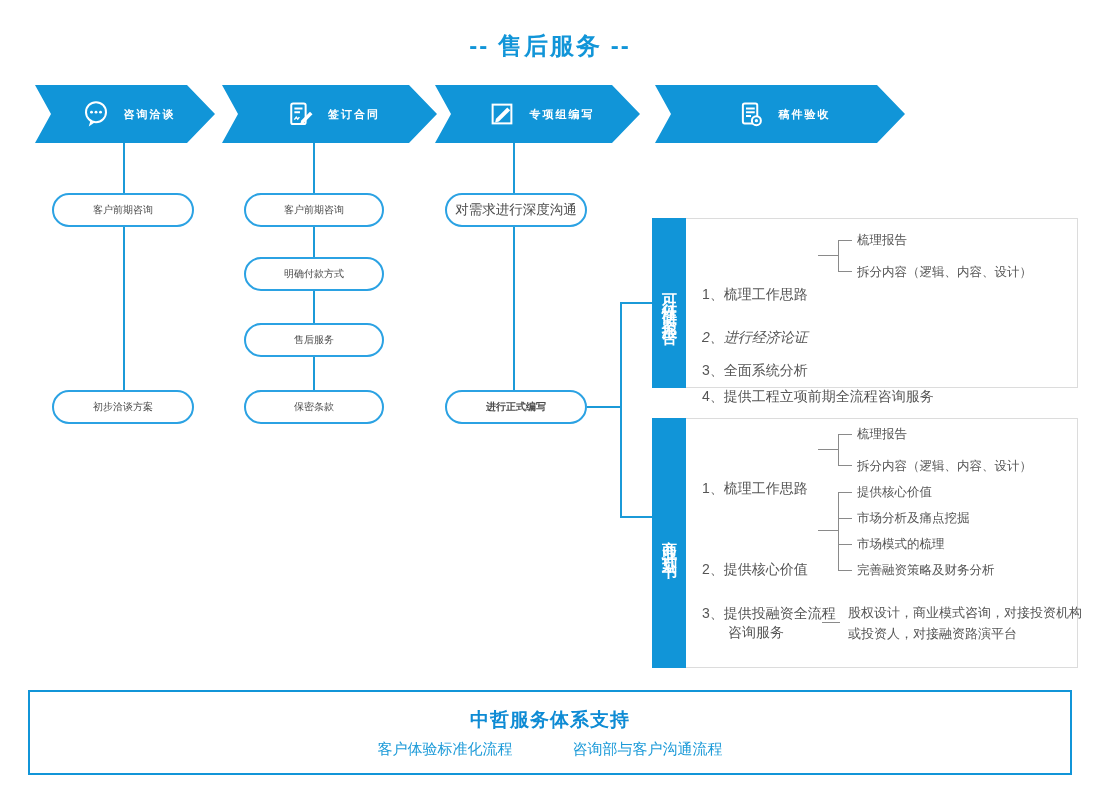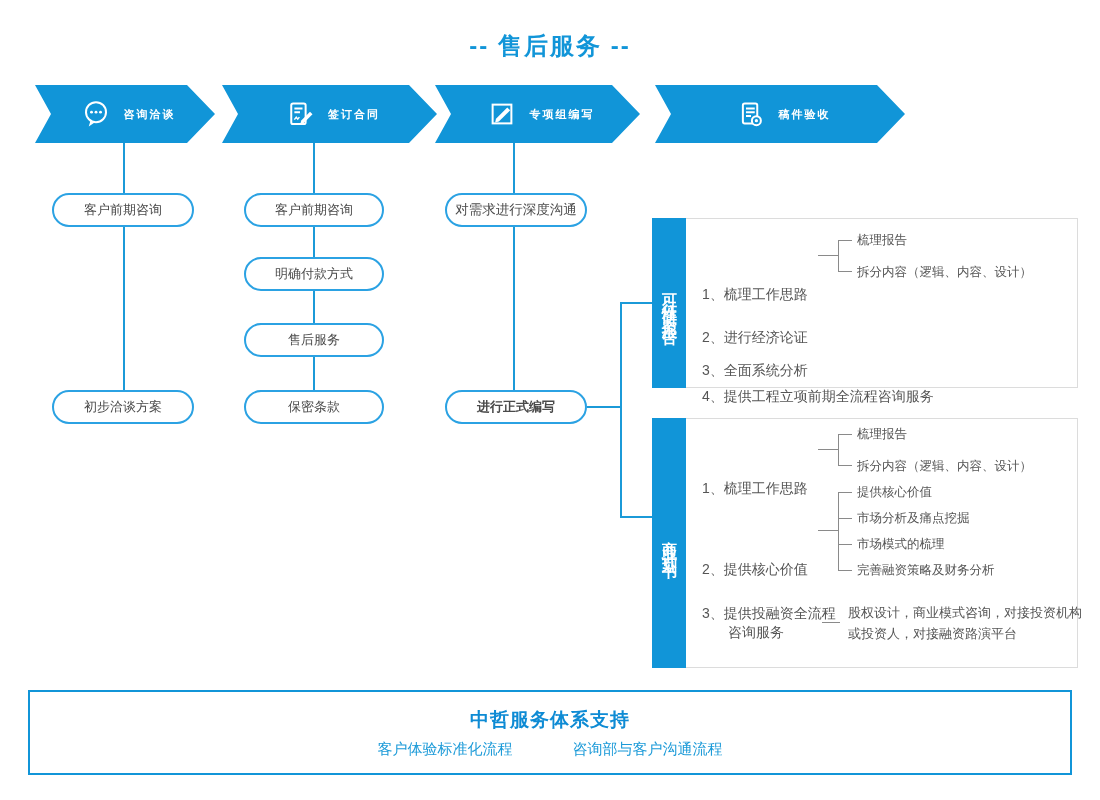--- a/index.html
+++ b/index.html
@@ -18,21 +18,21 @@
     display:flex;align-items:center;justify-content:center;gap:13px;
     clip-path:polygon(0 0,calc(100% - 28px) 0,100% 50%,calc(100% - 28px) 100%,0 100%,16px 50%);
     padding-left:6px;box-sizing:border-box;
   }
   .banner .blabel{font-size:11px;font-weight:bold;letter-spacing:2px;font-family:Liberation Serif, serif;}
   .banner svg{display:block;}
   .stem{width:2px;background:#1b9ad8;}
   .hline{height:2px;background:#1b9ad8;}
   .flowbox{
     height:34px;border:2px solid #2ba2e3;border-radius:17px;background:#fff;
-    color:#4a4a4a;font-size:13px;display:flex;align-items:center;justify-content:center;
+    color:#4a4a4a;font-size:10px;display:flex;align-items:center;justify-content:center;
     box-sizing:border-box;white-space:nowrap;
   }
   .panel{border:1px solid #dcdcdc;background:#fff;box-sizing:border-box;}
   .vbar{
     width:34px;background:#1195d8;color:#fff;display:flex;align-items:center;justify-content:center;
     writing-mode:vertical-rl;text-orientation:upright;
     font-size:15px;font-weight:bold;letter-spacing:6px;box-sizing:border-box;
   }
   .pitem{font-size:14px;color:#555;white-space:nowrap;height:20px;line-height:20px;margin-top:38px;}
   .pchild{font-size:12.5px;color:#555;white-space:nowrap;height:18px;line-height:18px;}
@@ -134,21 +134,21 @@
 <div class="abs vbar" style="left:652px;top:218px;height:170px;">可行性研究报告</div>
 
 <div class="abs pitem" style="left:702px;top:246px;">1、梳理工作思路</div>
 <div class="abs bline" style="left:818px;top:255px;width:20px;height:1px;"></div>
 <div class="abs bline" style="left:838px;top:240px;width:1px;height:32px;"></div>
 <div class="abs bline" style="left:838px;top:240px;width:14px;height:1px;"></div>
 <div class="abs bline" style="left:838px;top:271px;width:14px;height:1px;"></div>
 <div class="abs pchild" style="left:857px;top:231px;">梳理报告</div>
 <div class="abs pchild" style="left:857px;top:263px;">拆分内容（逻辑、内容、设计）</div>
 
-<div class="abs pitem" style="left:702px;top:289px;">2、进行经济论证</div>
+<div class="abs pitem" style="left:702px;top:289px;font-style:italic;">2、进行经济论证</div>
 <div class="abs pitem" style="left:702px;top:322px;">3、全面系统分析</div>
 <div class="abs pitem" style="left:702px;top:348px;">4、提供工程立项前期全流程咨询服务</div>
 
 <div class="abs panel" style="left:652px;top:418px;width:426px;height:250px;"></div>
 <div class="abs vbar" style="left:652px;top:418px;height:250px;">商业计划书</div>
 
 <div class="abs pitem" style="left:702px;top:440px;">1、梳理工作思路</div>
 <div class="abs bline" style="left:818px;top:449px;width:20px;height:1px;"></div>
 <div class="abs bline" style="left:838px;top:434px;width:1px;height:32px;"></div>
 <div class="abs bline" style="left:838px;top:434px;width:14px;height:1px;"></div>

